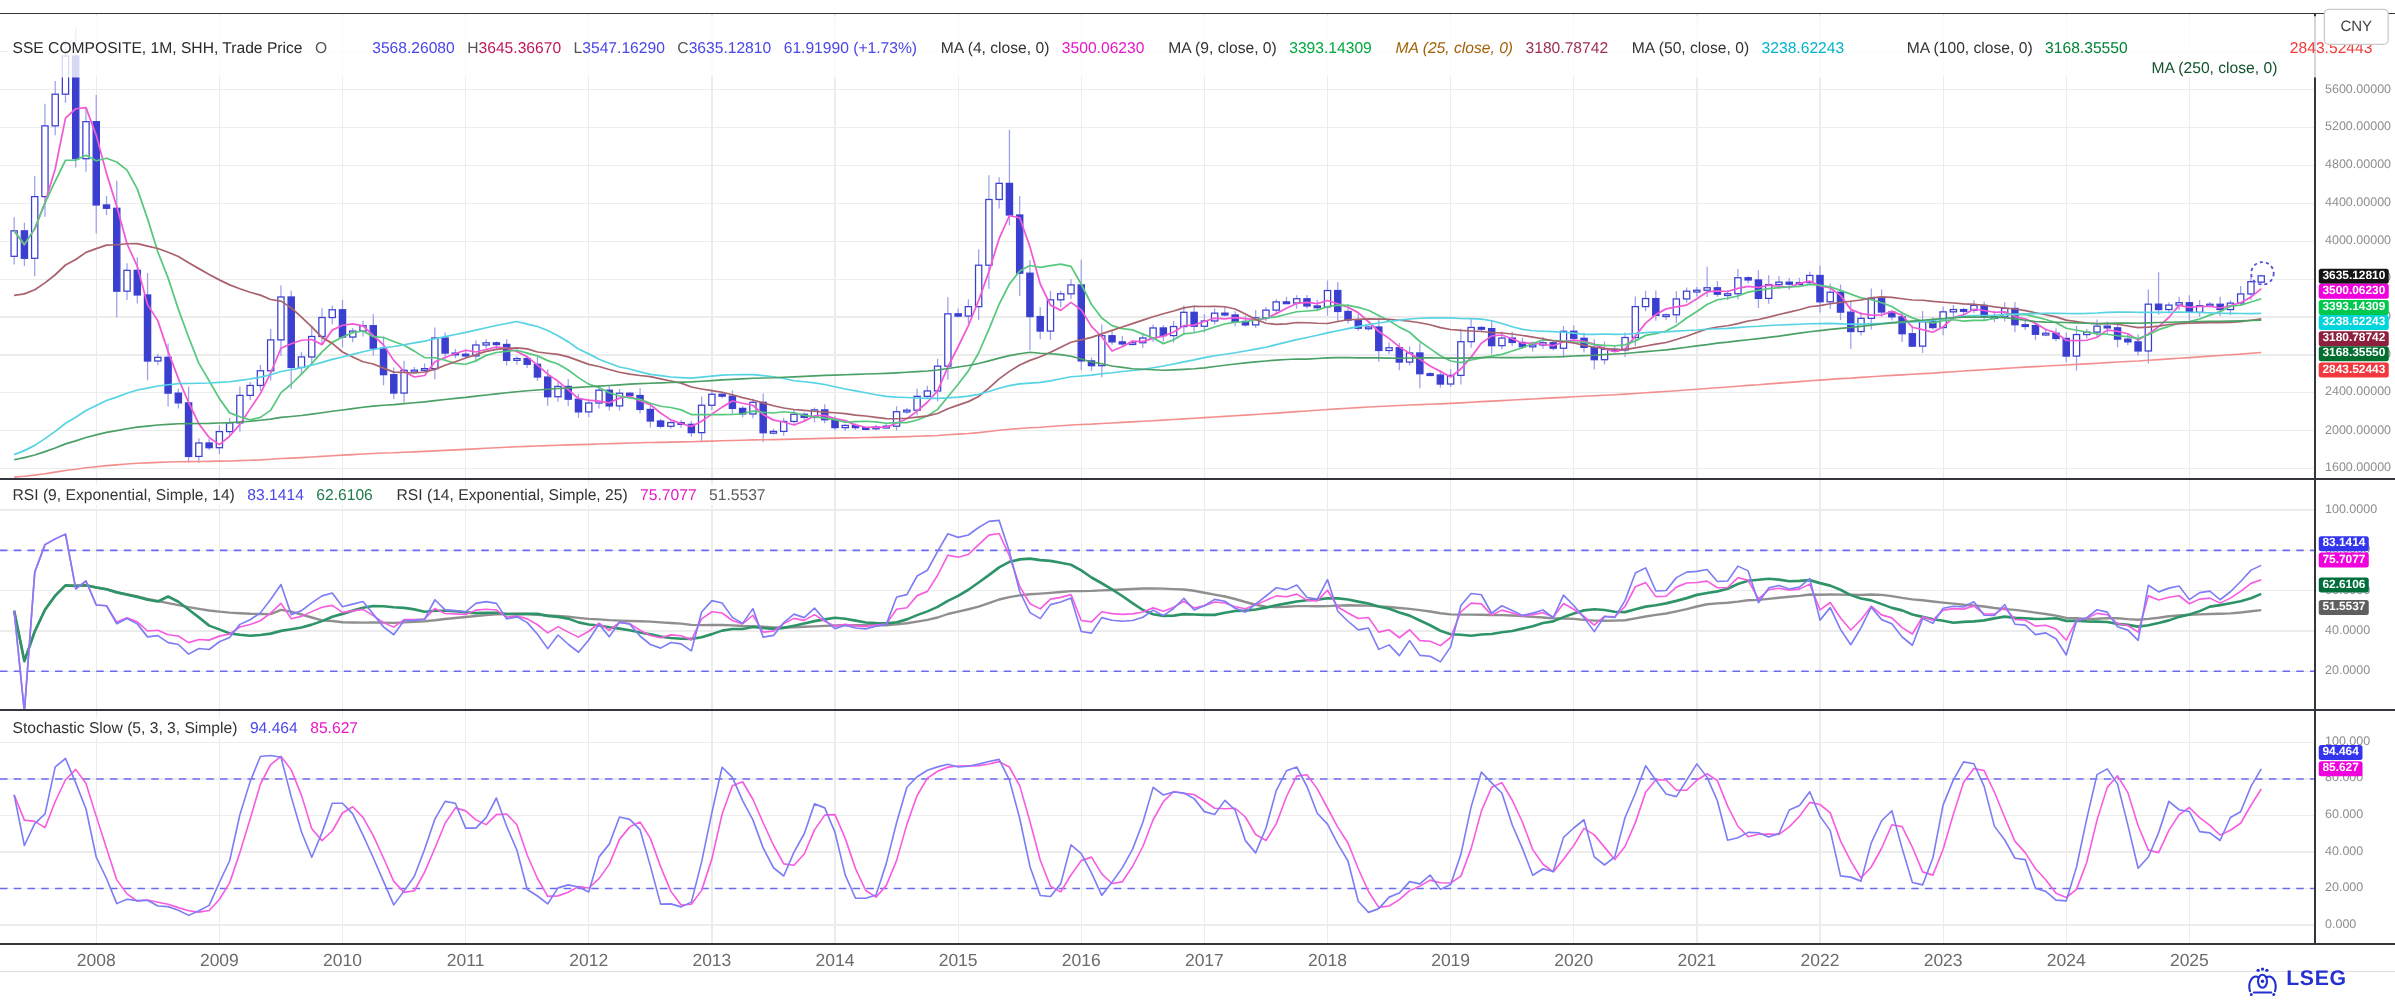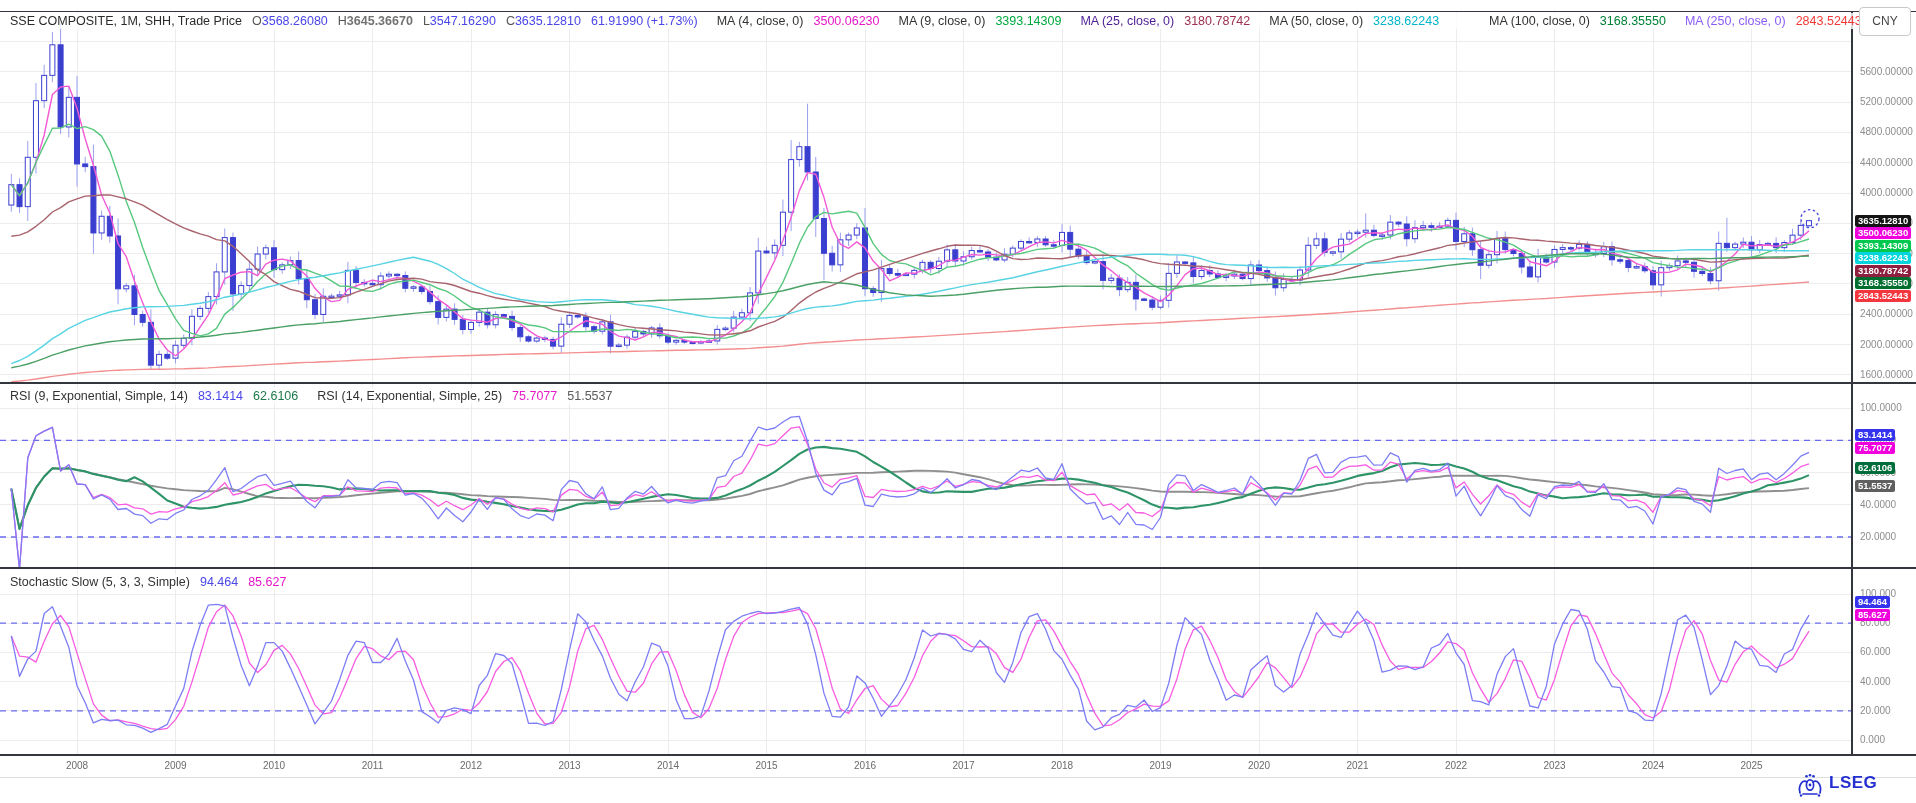--- a/index.html
+++ b/index.html
@@ -14,21 +14,21 @@
   .legend .gap{margin-left:9px}
   #legend-main{left:6px;top:13px}
   #legend-rsi{left:6px;top:388px}
   #legend-sto{left:6px;top:574px}
   #right-axis{position:absolute;left:1853px;top:0;width:63px;height:803px;z-index:4}
   .tick{position:absolute;left:7px;color:#8d8d8d;font-size:10px;white-space:nowrap}
   .badge{position:absolute;left:2px;color:#fff;font-size:9.5px;font-weight:700;
          padding:1px 3px;border-radius:2px;white-space:nowrap;line-height:10px}
   #x-axis{position:absolute;left:0;top:756px;width:1852px;height:20px;z-index:4}
   .ylab{position:absolute;top:4px;width:44px;margin-left:-22px;text-align:center;
-        font-size:10px;color:#6b6b6b}
+        font-size:14px;color:#6b6b6b}
   #cny{position:absolute;left:1859px;top:7px;width:50px;height:27px;line-height:27px;
        text-align:center;border:1px solid #c9c9c9;border-radius:4px;font-size:12px;
        color:#444;background:#fff;z-index:6;cursor:pointer}
   #lseg{position:absolute;left:1796px;top:773px;display:flex;align-items:flex-start;gap:5px;z-index:6}
   #lseg .brand{font-size:17px;font-weight:700;color:#2430cf;letter-spacing:.5px}
 </style>
 </head>
 <body>
 
 <svg id="plot" width="1916" height="803">
@@ -559,39 +559,39 @@
       <line x1="0" y1="568" x2="1916" y2="568" stroke-width="1.5"></line>
       <line x1="0" y1="755" x2="1916" y2="755" stroke-width="1.5"></line>
       <line x1="1852" y1="11" x2="1852" y2="755" stroke-width="1.5"></line>
       <line x1="0" y1="777" x2="1916" y2="777" stroke="#dedede" stroke-width="1"></line>
     </g>
   </svg>
 
 <div class="legend" id="legend-main">
     <span style="color: rgb(43, 43, 43);">SSE COMPOSITE, 1M, SHH, Trade Price</span>
     <span class="tight" style="color: rgb(85, 85, 85);">O</span>
-    <span style="color: rgb(74, 70, 232);">3568.26080</span>
+    <span style="color: rgb(74, 70, 232); margin-left: 36px;">3568.26080</span>
     <span class="tight" style="color: rgb(85, 85, 85);">H</span>
-    <span style="color: #737373; font-weight: bold;">3645.36670</span>
+    <span style="color: #be185d;">3645.36670</span>
     <span class="tight" style="color: rgb(85, 85, 85);">L</span>
     <span style="color: rgb(74, 70, 232);">3547.16290</span>
     <span class="tight" style="color: rgb(85, 85, 85);">C</span>
     <span style="color: rgb(74, 70, 232);">3635.12810</span>
     <span style="color: rgb(74, 70, 232);">61.91990 (+1.73%)</span>
     <span class="gap" style="color: rgb(51, 51, 51);">MA (4, close, 0)</span>
     <span style="color: rgb(230, 24, 200);">3500.06230</span>
     <span class="gap" style="color: rgb(51, 51, 51);">MA (9, close, 0)</span>
     <span style="color: rgb(0, 168, 63);">3393.14309</span>
-    <span class="gap" style="color: #4c1d95;">MA (25, close, 0)</span>
+    <span class="gap" style="color: #a16207; font-style: italic;">MA (25, close, 0)</span>
     <span style="color: rgb(156, 47, 79);">3180.78742</span>
     <span class="gap" style="color: rgb(51, 51, 51);">MA (50, close, 0)</span>
     <span style="color: rgb(0, 181, 201);">3238.62243</span>
     <span class="gap" style="color: rgb(51, 51, 51); margin-left: 40px;">MA (100, close, 0)</span>
     <span style="color: rgb(0, 130, 54);">3168.35550</span>
-    <span class="gap" style="color: #8b5cf6;">MA (250, close, 0)</span>
+    <span class="gap" style="color: #14532d; margin-top: 33px;">MA (250, close, 0)</span>
     <span style="color: rgb(241, 58, 58);">2843.52443</span>
   </div>
 <div class="legend" id="legend-rsi">
     <span style="color: rgb(51, 51, 51);">RSI (9, Exponential, Simple, 14)</span>
     <span style="color: rgb(74, 70, 232);">83.1414</span>
     <span style="color: rgb(28, 122, 73);">62.6106</span>
     <span class="gap" style="color: rgb(51, 51, 51);">RSI (14, Exponential, Simple, 25)</span>
     <span style="color: rgb(230, 24, 200);">75.7077</span>
     <span style="color: rgb(92, 92, 92);">51.5537</span>
   </div>

